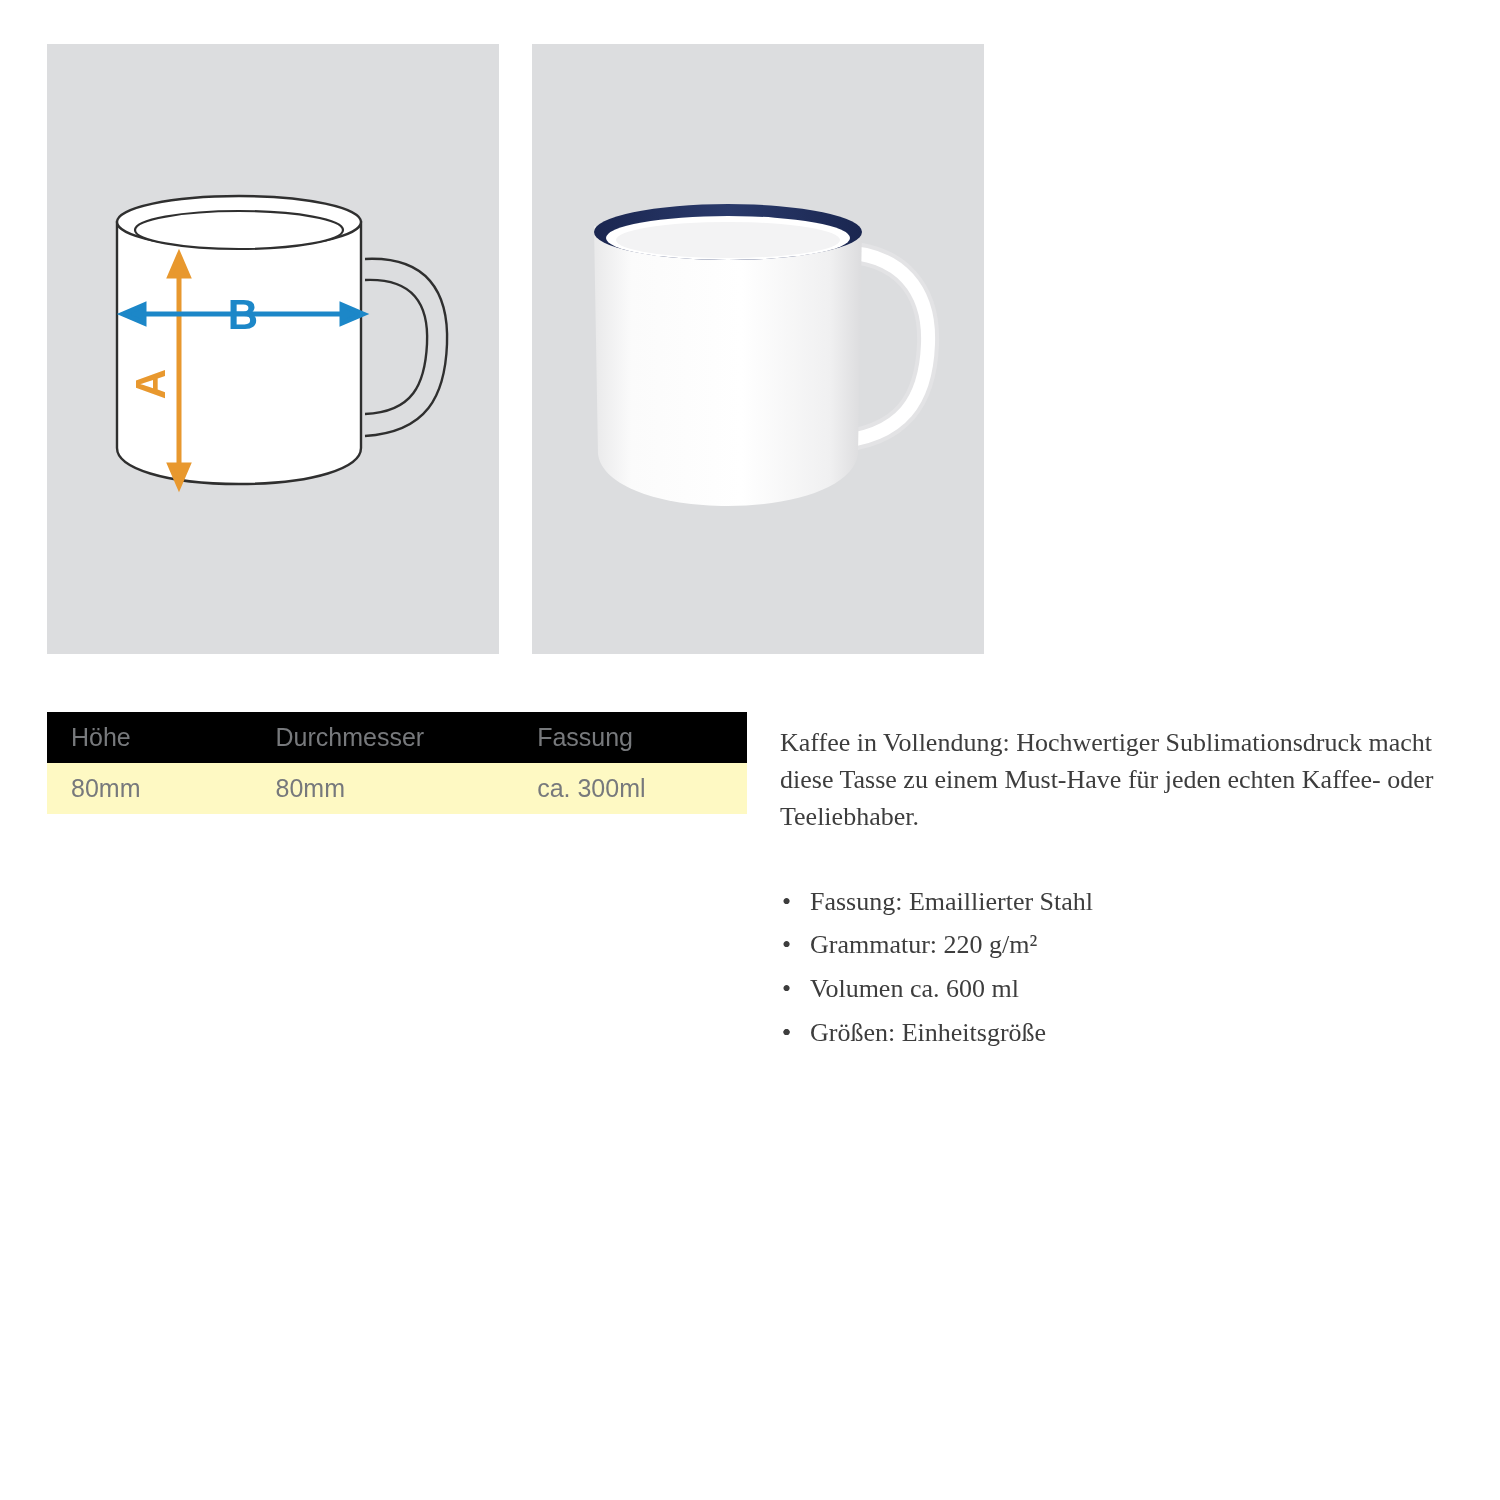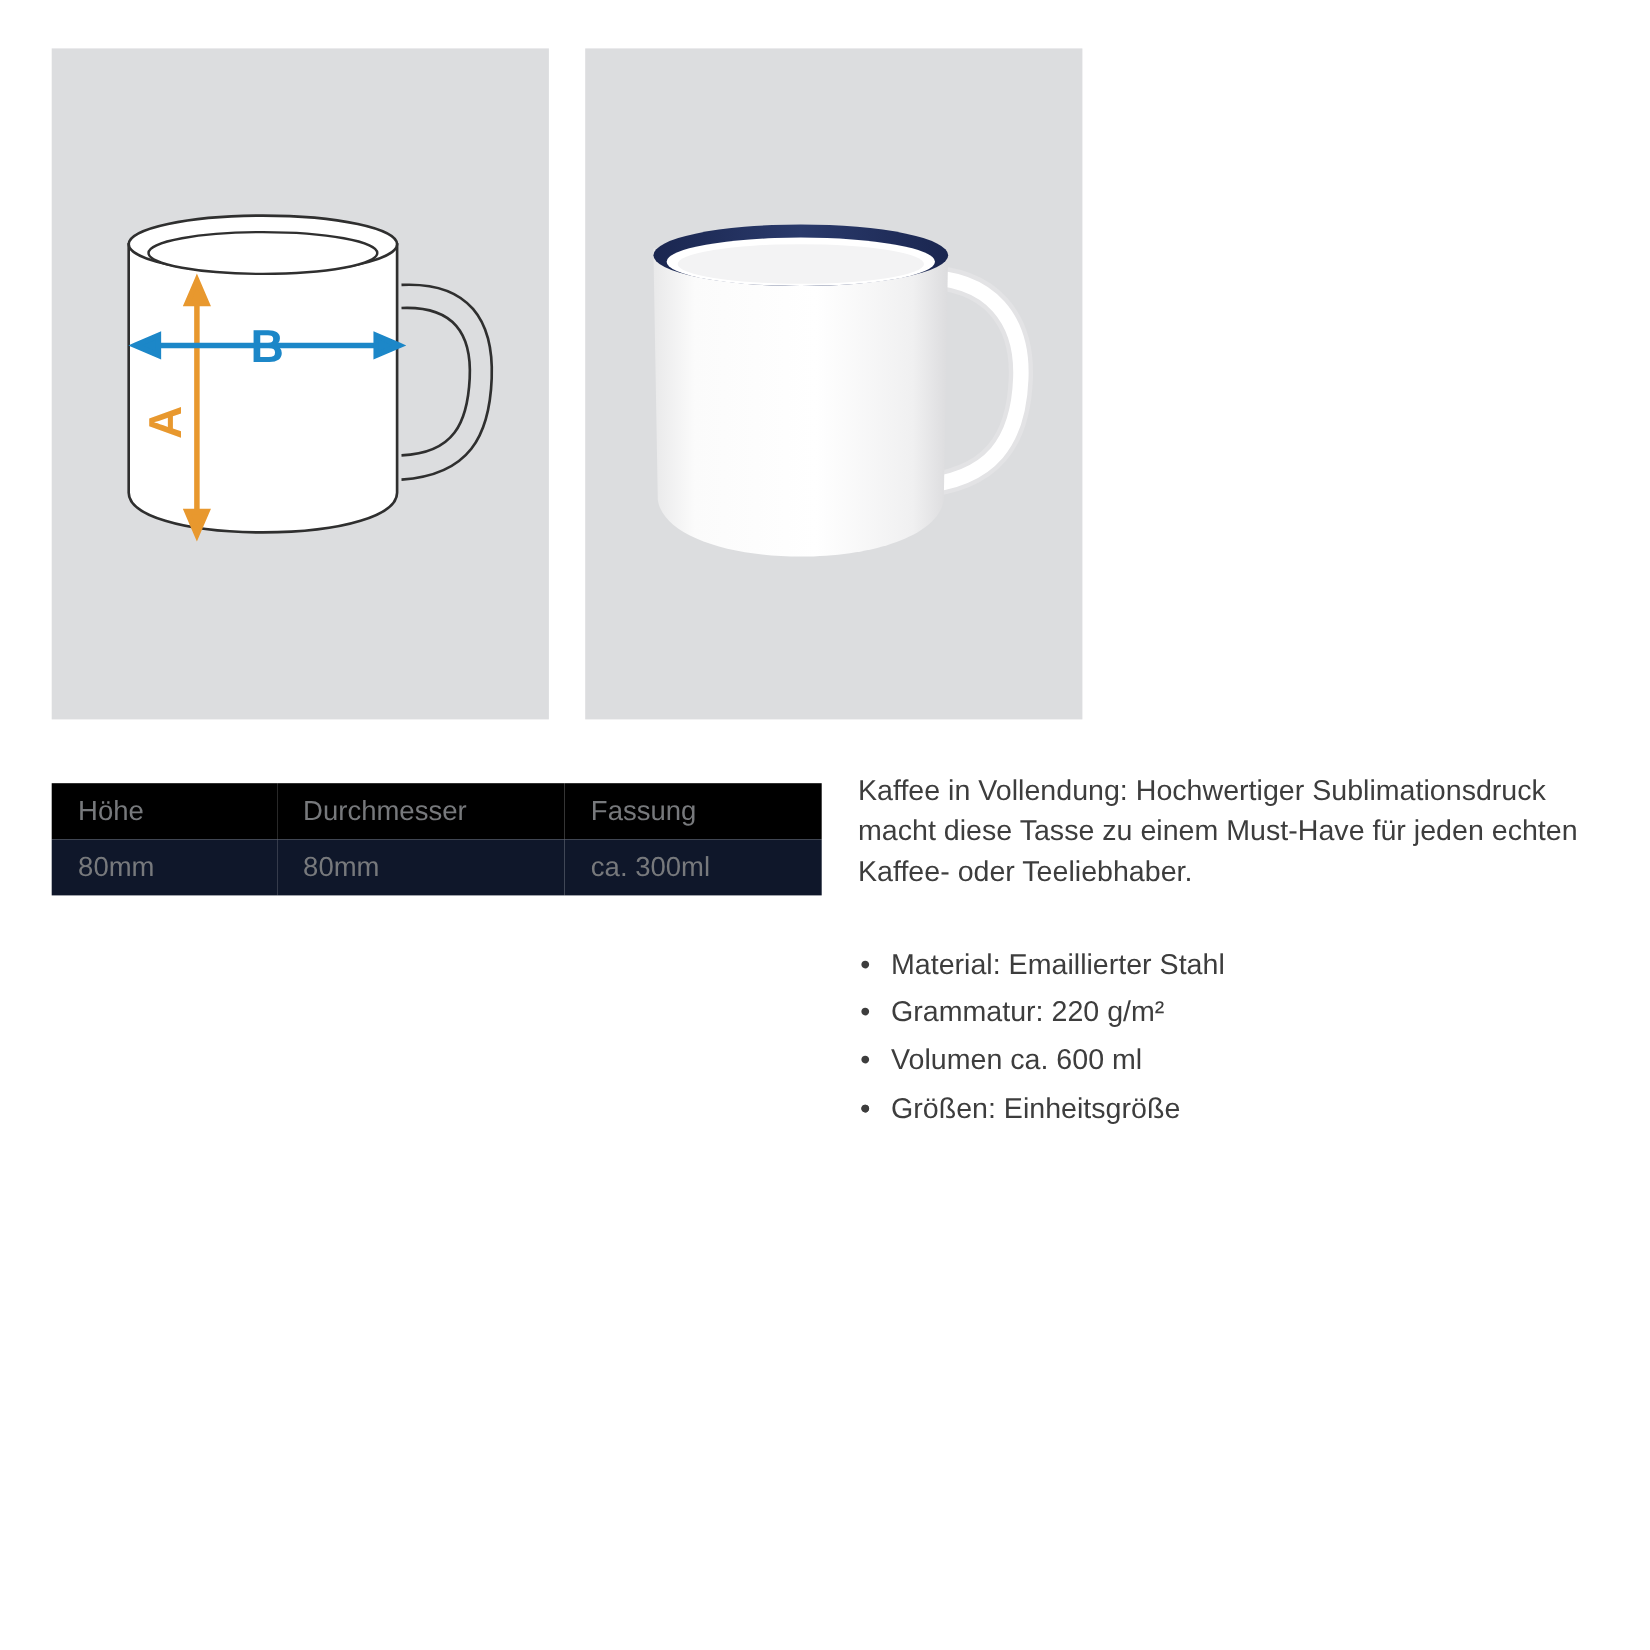--- a/index.html
+++ b/index.html
@@ -50,32 +50,33 @@
   }
   .spec-table th, .spec-table td {
     text-align: left;
     font-weight: normal;
     padding: 11px 0 11px 24px;
   }
   .spec-table thead tr {
     background: #000000;
   }
   .spec-table tbody tr {
-    background: #0f172a;
+    background: #fef9c3;
   }
   .spec-table th:nth-child(1), .spec-table td:nth-child(1) { width: 206px; }
   .spec-table th:nth-child(2), .spec-table td:nth-child(2) { width: 258px; margin-top: 31px; }
   .spec-table th:nth-child(3), .spec-table td:nth-child(3) { width: 236px; margin-top: 22px; }
 
   
   .desc {
     position: absolute;
     left: 780px;
-    top: 700px;
+    top: 725px;
     width: 690px;
+    font-family: Liberation Serif, serif;
   }
   .desc-intro {
     font-size: 26px;
     line-height: 1.42;
     color: #3d3d3d;
     margin: 0;
   }
   .feature-list {
     list-style: none;
     margin: 44px 0 0 0;
@@ -173,21 +174,21 @@
       <td>ca. 300ml</td>
     </tr>
   </tbody>
 </table>
 
 <div class="desc">
   <p class="desc-intro">Kaffee in Vollendung: Hochwertiger Sublimationsdruck macht diese Tasse zu einem Must-Have für jeden echten Kaffee- oder Teeliebhaber.</p>
   <ul class="feature-list">
     <li>
       <span class="bullet">•</span>
-      <span>Material:  Emaillierter Stahl</span>
+      <span>Fassung:  Emaillierter Stahl</span>
     </li>
     <li>
       <span class="bullet">•</span>
       <span>Grammatur: 220 g/m²</span>
     </li>
     <li>
       <span class="bullet">•</span>
       <span>Volumen ca. 600 ml</span>
     </li>
     <li>

